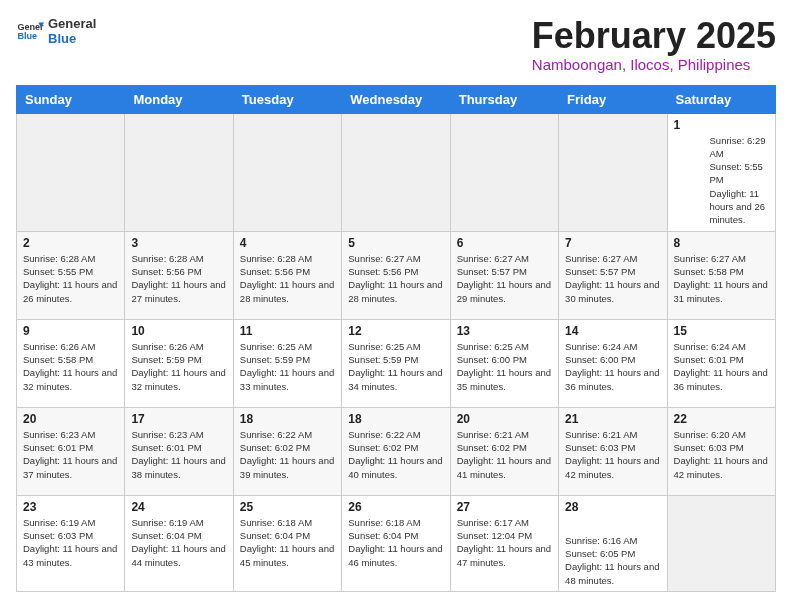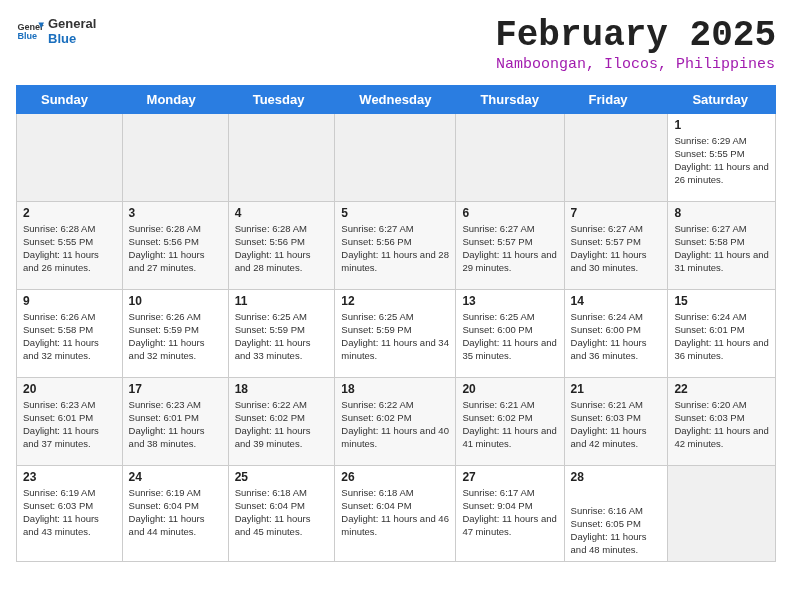--- a/index.html
+++ b/index.html
@@ -19,22 +19,21 @@
     .logo {
       display: flex;
       align-items: center;
       gap: 4px;
     }
     .logo-icon {
       width: 28px;
       height: 28px;
     }
     .title-block {
-      text-align: center;
-      font-family: Liberation Mono, monospace;
+      text-align: left;
     }
     .month-year {
       font-size: 36px;
       font-weight: bold;
       color: #222;
       line-height: 1.1;
     }
     .location {
       font-size: 15px;
       color: #a21caf;
@@ -42,21 +41,21 @@
     .calendar {
       width: 100%;
       border-collapse: collapse;
       border: 1px solid #bbb;
     }
     .calendar th {
       background: #2a7de1;
       color: #fff;
       font-size: 13px;
       font-weight: bold;
-      padding: 6px 24px;
+      padding: 6px 8px;
       text-align: left;
       border: 1px solid #2a7de1;
     }
     .calendar td {
       vertical-align: top;
       border: 1px solid #ccc;
       padding: 4px 6px;
       width: calc(100% / 7);
       min-height: 80px;
       height: 88px;
@@ -117,21 +116,21 @@
   <tbody id="calendar-body">
   <tr>
         <td class="empty-cell"></td>
         <td class="empty-cell"></td>
         <td class="empty-cell"></td>
         <td class="empty-cell"></td>
         <td class="empty-cell"></td>
         <td class="empty-cell"></td>
         <td>
           <div class="day-number">1</div>
-          <div class="day-info" style="white-space: pre-line;">Sunrise: 6:29 AM
+          <div class="day-info" style="white-space: pre-line; margin-left: 36px;">Sunrise: 6:29 AM
 Sunset: 5:55 PM
 Daylight: 11 hours and 26 minutes.</div>
         </td>
       </tr>
       <tr>
         <td>
           <div class="day-number">2</div>
           <div class="day-info" style="white-space: pre-line;">Sunrise: 6:28 AM
 Sunset: 5:55 PM
 Daylight: 11 hours and 26 minutes.</div>
@@ -282,21 +281,21 @@
         </td>
         <td>
           <div class="day-number">26</div>
           <div class="day-info" style="white-space: pre-line;">Sunrise: 6:18 AM
 Sunset: 6:04 PM
 Daylight: 11 hours and 46 minutes.</div>
         </td>
         <td>
           <div class="day-number">27</div>
           <div class="day-info" style="white-space: pre-line;">Sunrise: 6:17 AM
-Sunset: 9:04 PM
+Sunset: 12:04 PM
 Daylight: 11 hours and 47 minutes.</div>
         </td>
         <td>
           <div class="day-number">28</div>
           <div class="day-info" style="white-space: pre-line; margin-top: 20px;">Sunrise: 6:16 AM
 Sunset: 6:05 PM
 Daylight: 11 hours and 48 minutes.</div>
         </td>
         <td class="empty-cell"></td>
       </tr>

